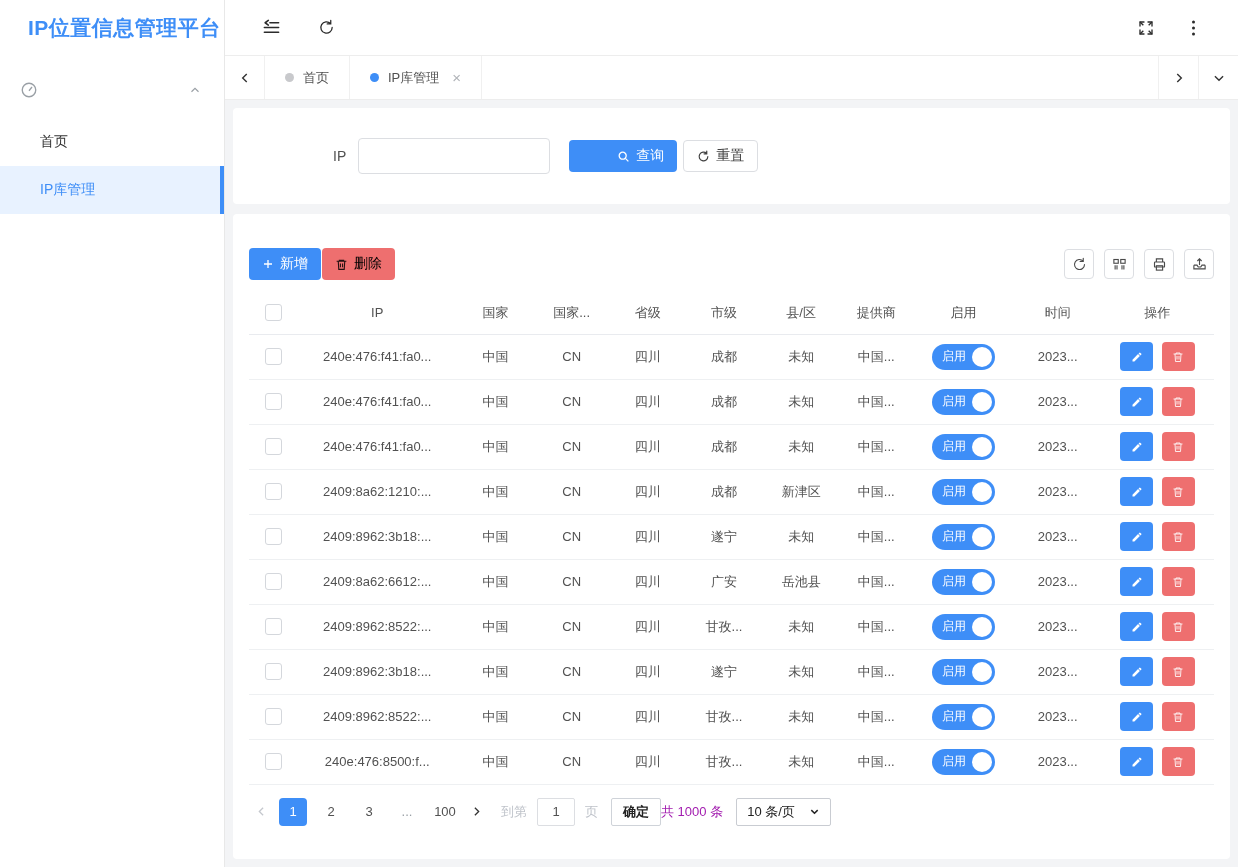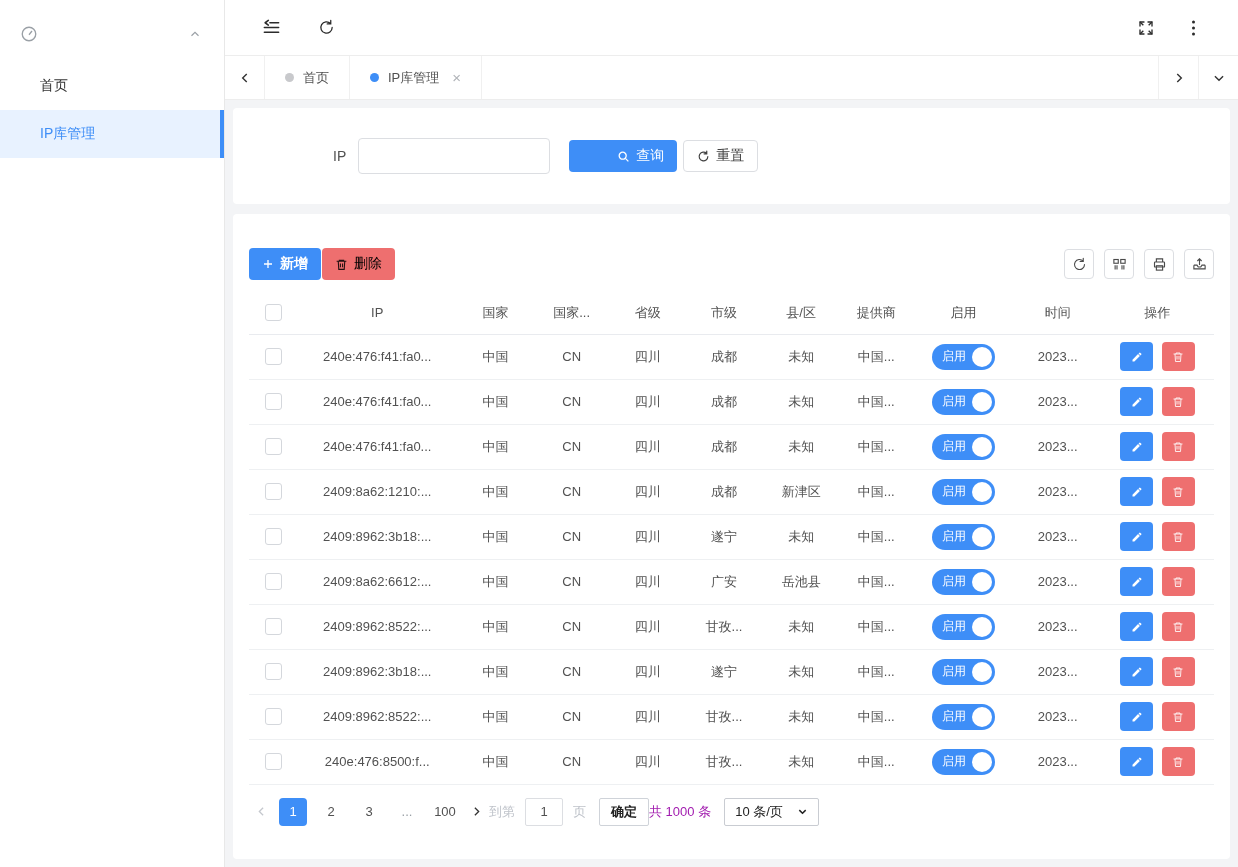--- a/index.html
+++ b/index.html
@@ -44,21 +44,21 @@
   .search-form { display:flex; align-items:center; margin-left:100px; }
   .search-label { font-size:14px; color:#515151; margin-right:12px; }
   .ip-input { width:192px; height:36px; border:1px solid var(--line); border-radius:4px; padding:0 10px; font-size:14px; color:#333; outline:none; }
   .btn { height:32px; border-radius:4px; font-size:14px; display:inline-flex; align-items:center; gap:6px; padding:0 13px; border:none; cursor:pointer; white-space:nowrap; }
   .btn svg { display:block; }
   .btn-query { background:var(--primary); color:#fff; margin-left:19px;padding-left:48px; }
   .btn-reset { background:#fff; border:1px solid var(--line); color:#424242; margin-left:6px; }
 
   .table-card { flex:1; padding:16px 16px 8px; display:flex; flex-direction:column; min-height:0; }
   .toolbar { display:flex; align-items:center; margin-top:18px; margin-bottom:12px; }
-  .btn-add { background:var(--primary); color:#fff;font-weight:bold; }
+  .btn-add { background:var(--primary); color:#fff; }
   .btn-del { background:var(--danger); color:#000000; margin-left:1px; }
   .tool-icons { margin-left:auto; display:flex; gap:10px; }
   .icon-btn { width:30px; height:30px; border:1px solid var(--line); border-radius:4px; background:#fff; display:flex; align-items:center; justify-content:center; color:#4a4a4a; cursor:pointer; }
 
   table { width:100%; border-collapse:collapse; table-layout:fixed; font-size:13px; color:#515151; }
   th { font-weight:normal; height:42px; border-bottom:1px solid #e9ebef; text-align:center; white-space:nowrap; overflow:hidden; }
   td { height:45px; text-align:center; border-bottom:1px solid #eef0f2; white-space:nowrap; overflow:hidden; }
   .checkbox { width:17px; height:17px; border:1px solid #d4d7dc; border-radius:3px; display:inline-block; background:#fff; vertical-align:middle; cursor:pointer; }
 
   .toggle { width:63px; height:26px; background:var(--primary); border-radius:13px; display:inline-flex; align-items:center; position:relative; padding-left:10px; cursor:pointer; vertical-align:middle; }
@@ -71,33 +71,34 @@
 
   
   .pagination { display:flex; align-items:center; margin-top:10px; font-size:13px; color:#515151; flex-shrink:0; height:34px; }
   .pg-arrow { background:none; border:none; font-size:13px; cursor:pointer; display:flex; align-items:center; padding:0 6px; }
   .pg-prev { color:#c5c8ce; }
   .pg-next { color:#333; }
   .page-list { display:flex; align-items:center; }
   .page-num { min-width:28px; height:28px; margin:0 5px; border:none; background:transparent; border-radius:4px; font-size:13px; color:#515151; cursor:pointer; }
   .page-num.active { background:var(--primary); color:#fff; }
   .page-num.ellipsis { cursor:default; color:#9aa0a6; }
-  .goto-label { color:#bfc3ca; }
+  .goto-label { color:#bfc3ca; margin-left:12px; }
   .goto-input { width:38px; height:28px; border:1px solid var(--line); border-radius:2px; text-align:center; font-size:13px; color:#515151; margin:0 10px; outline:none; }
   .page-suffix { color:#bfc3ca; }
   .confirm-btn { height:28px; border:1px solid #cfd3d9; background:#fff; border-radius:2px; padding:0 11px; margin-left:13px; font-size:13px; font-weight:bold; color:#222; cursor:pointer; }
   .total { color:#a21caf; }
   .size-select { margin-left:13px; height:28px; border:1px solid #c9ccd2; border-radius:2px; display:inline-flex; align-items:center; padding:4px 10px; gap:14px; color:#222; cursor:pointer; background:#fff; font-size:13px; }
 </style>
 </head>
 <body>
 
 <div class="app">
 
   <aside class="sidebar">
+    <div class="logo">IP位置信息管理平台</div>
 
     <div class="menu-group">
       <span>
         <svg width="18" height="18" viewBox="0 0 24 24" fill="none" stroke="currentColor" stroke-width="1.8">
           <circle cx="12" cy="12" r="9"></circle>
             <path d="M12 13l4-5"></path>
         </svg>
       </span>
       <span>
         <svg width="14" height="14" viewBox="0 0 24 24" fill="none" stroke="currentColor" stroke-width="2">

